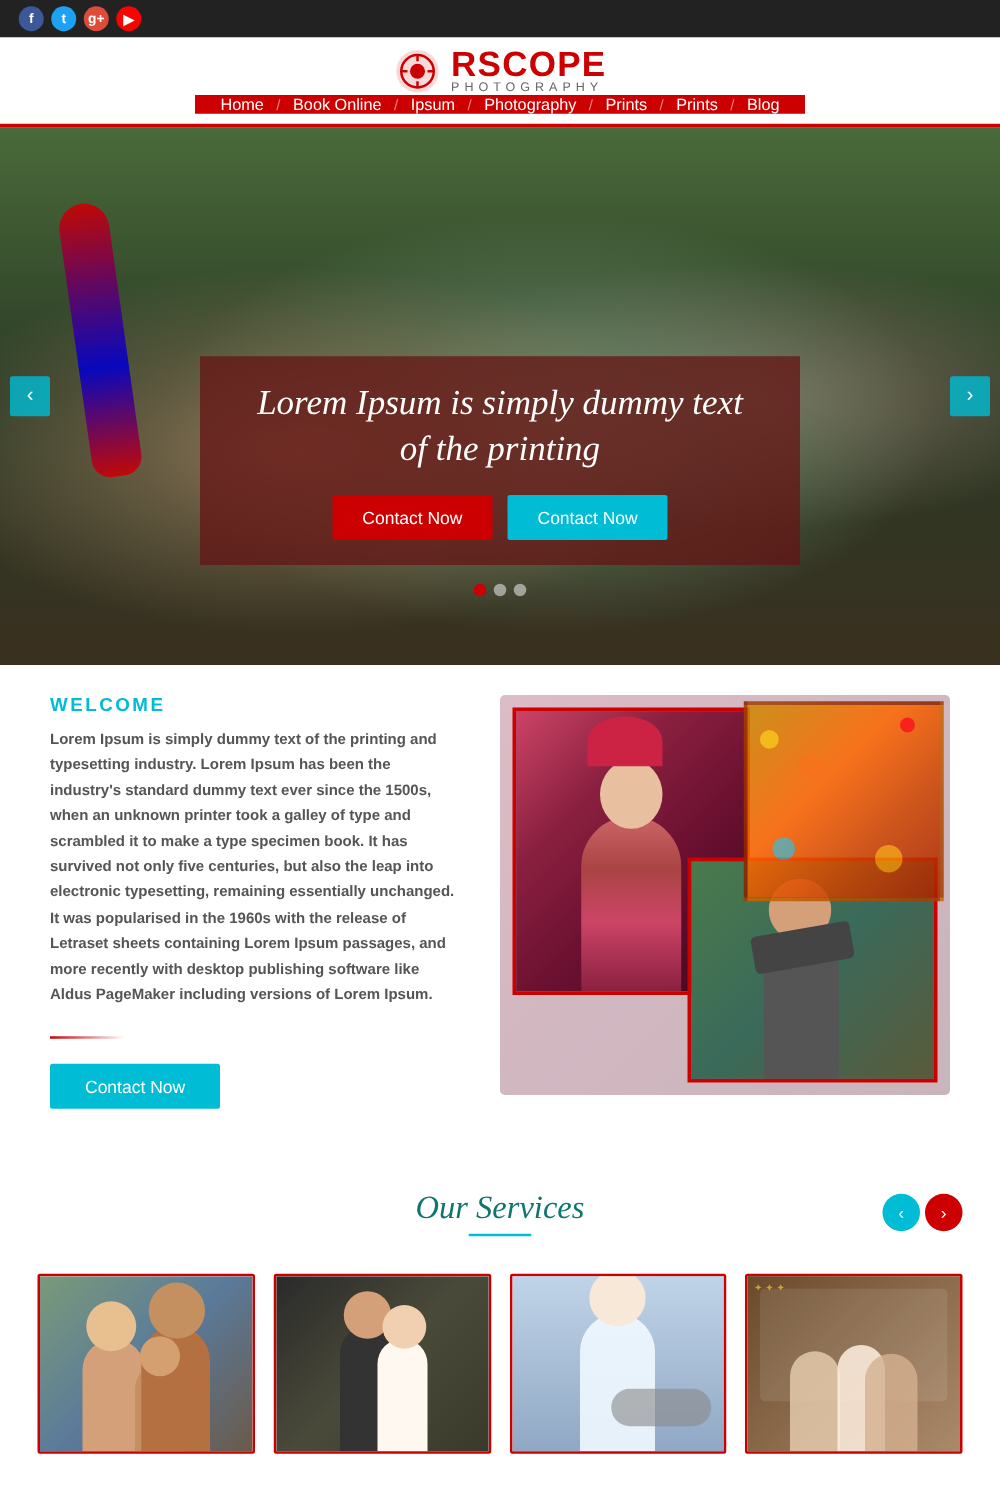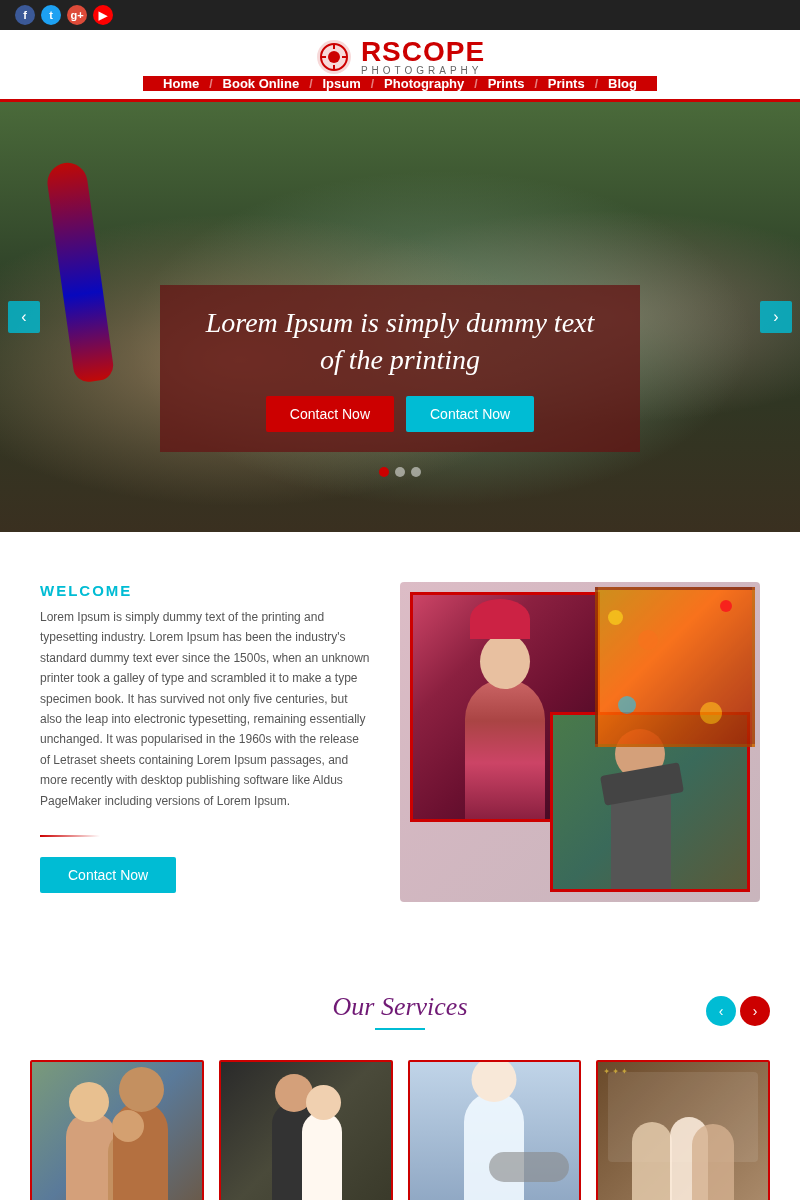--- a/index.html
+++ b/index.html
@@ -42,21 +42,20 @@
     .logo-text .brand { font-size: 28px; font-weight: bold; color: #cc0000; letter-spacing: 1px; }
     .logo-text .sub { font-size: 10px; color: #666; letter-spacing: 4px; }
     nav {
       background: #cc0000;
       flex: 1;
       display: flex;
       align-items: flex-end;
       height: 44px;
       padding: 0 10px;
       border-radius: 0;
-      font-weight: bold;
     }
     nav a {
       color: #fff;
       text-decoration: none;
       font-size: 13px;
       padding: 0 10px;
       white-space: nowrap;
     }
     nav .sep { color: rgba(255,255,255,0.5); font-size: 12px; }
 
@@ -141,21 +140,21 @@
       display: flex; gap: 6px;
     }
     .dot {
       width: 10px; height: 10px; border-radius: 50%;
       background: rgba(255,255,255,0.5);
     }
     .dot.active { background: #cc0000; }
 
     
     .welcome-section {
-      padding: 50px 40px;
+      padding: 24px 40px;
       display: flex;
       gap: 30px;
       align-items: flex-start;
       background: #fff;
     }
     .welcome-left { flex: 1; min-width: 0; }
     .welcome-tag {
       color: #00bcd4;
       font-size: 15px;
       font-weight: bold;
@@ -167,20 +166,21 @@
       font-family: 'Georgia', serif;
       font-style: italic;
       font-size: 22px;
       margin-bottom: 14px;
     }
     .welcome-text {
       font-size: 12px;
       color: #555;
       line-height: 1.7;
       margin-bottom: 24px;
+      font-weight: bold;
     }
     .btn-cyan-outline {
       background: #00bcd4;
       color: #fff;
       border: none;
       padding: 10px 28px;
       font-size: 14px;
       cursor: pointer;
       border-radius: 2px;
     }
@@ -233,21 +233,21 @@
       background: #fff;
     }
     .services-header {
       display: flex;
       align-items: center;
       justify-content: center;
       position: relative;
       margin-bottom: 30px;
     }
     .services-title {
-      color: #701a75;
+      color: #0f766e;
       font-family: 'Georgia', serif;
       font-style: italic;
       font-size: 26px;
       text-align: center;
     }
     .services-title-underline {
       width: 50px; height: 2px;
       background: #00bcd4;
       margin: 6px auto 0;
     }

